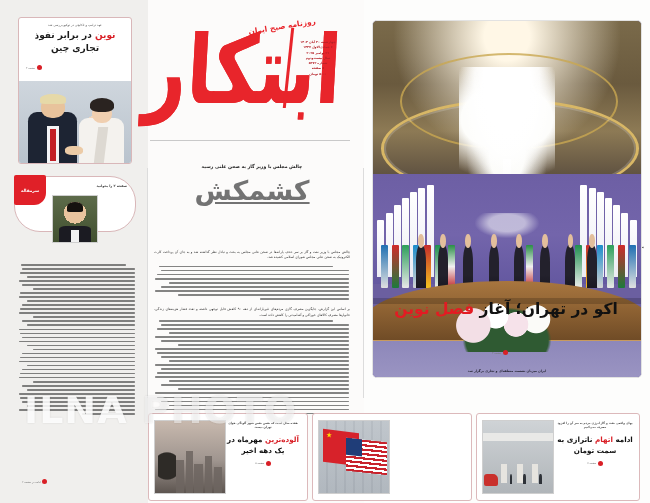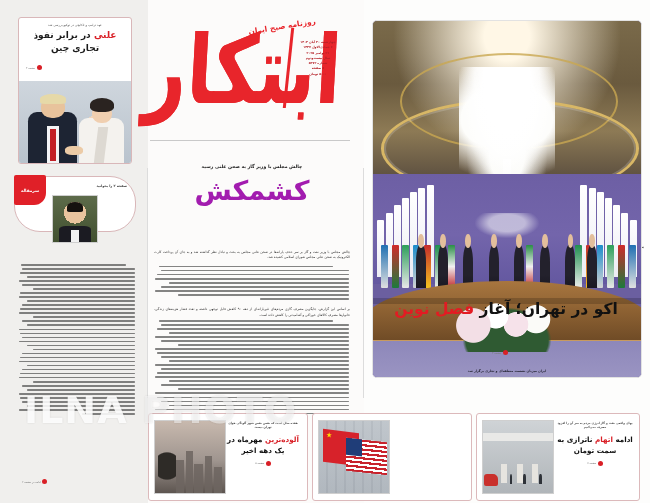--- a/index.html
+++ b/index.html
@@ -164,21 +164,21 @@
 
   
   .mainkick{
     position:absolute;left:152px;top:164px;width:200px;
     text-align:center;font-size:4.6px;color:#222;font-weight:bold;
   }
   .mainhl{
     position:absolute;left:150px;top:176px;width:204px;text-align:center;
   }
   .mainhl .l1{
-    font-size:27px;font-weight:bold;color:#a21caf;line-height:1.08;letter-spacing:-1px;
+    font-size:27px;font-weight:bold;color:#737373;line-height:1.08;letter-spacing:-1px;text-decoration:underline;
   }
   .mainhl .l2{
     font-size:21px;font-weight:bold;color:#111;line-height:1.15;letter-spacing:-.6px;margin-top:2px;
   }
 
   
   .midtext{
     position:absolute;left:152px;top:250px;width:200px;
   }
   .midtext .lede{
@@ -357,21 +357,21 @@
     <div class="col-left"></div>
     <div class="col-mid"></div>
     <div class="col-right"></div>
 
     <div class="vrule" style="left:147px"></div>
     <div class="vrule" style="left:363px"></div>
 
     <div class="box-tl fa">
       <div class="kick">عهد ترامپ و تاکایچی در توکیو بررسی شد</div>
       <div class="hl">
-        <span class="red">علنی</span>
+        <span class="red">نوین</span>
         <span class="blk">در برابر نفوذ</span>
         <span class="l2 blk">تجاری چین</span>
       </div>
       <div class="pgbadge badge-abs" style="left:7px;top:47px">
         <span class="dot"></span>
         <span>صفحه ۴</span>
       </div>
       <div class="photo-trump">
         <span class="tz t-body"></span>
           <span class="tz t-shirt"></span>

